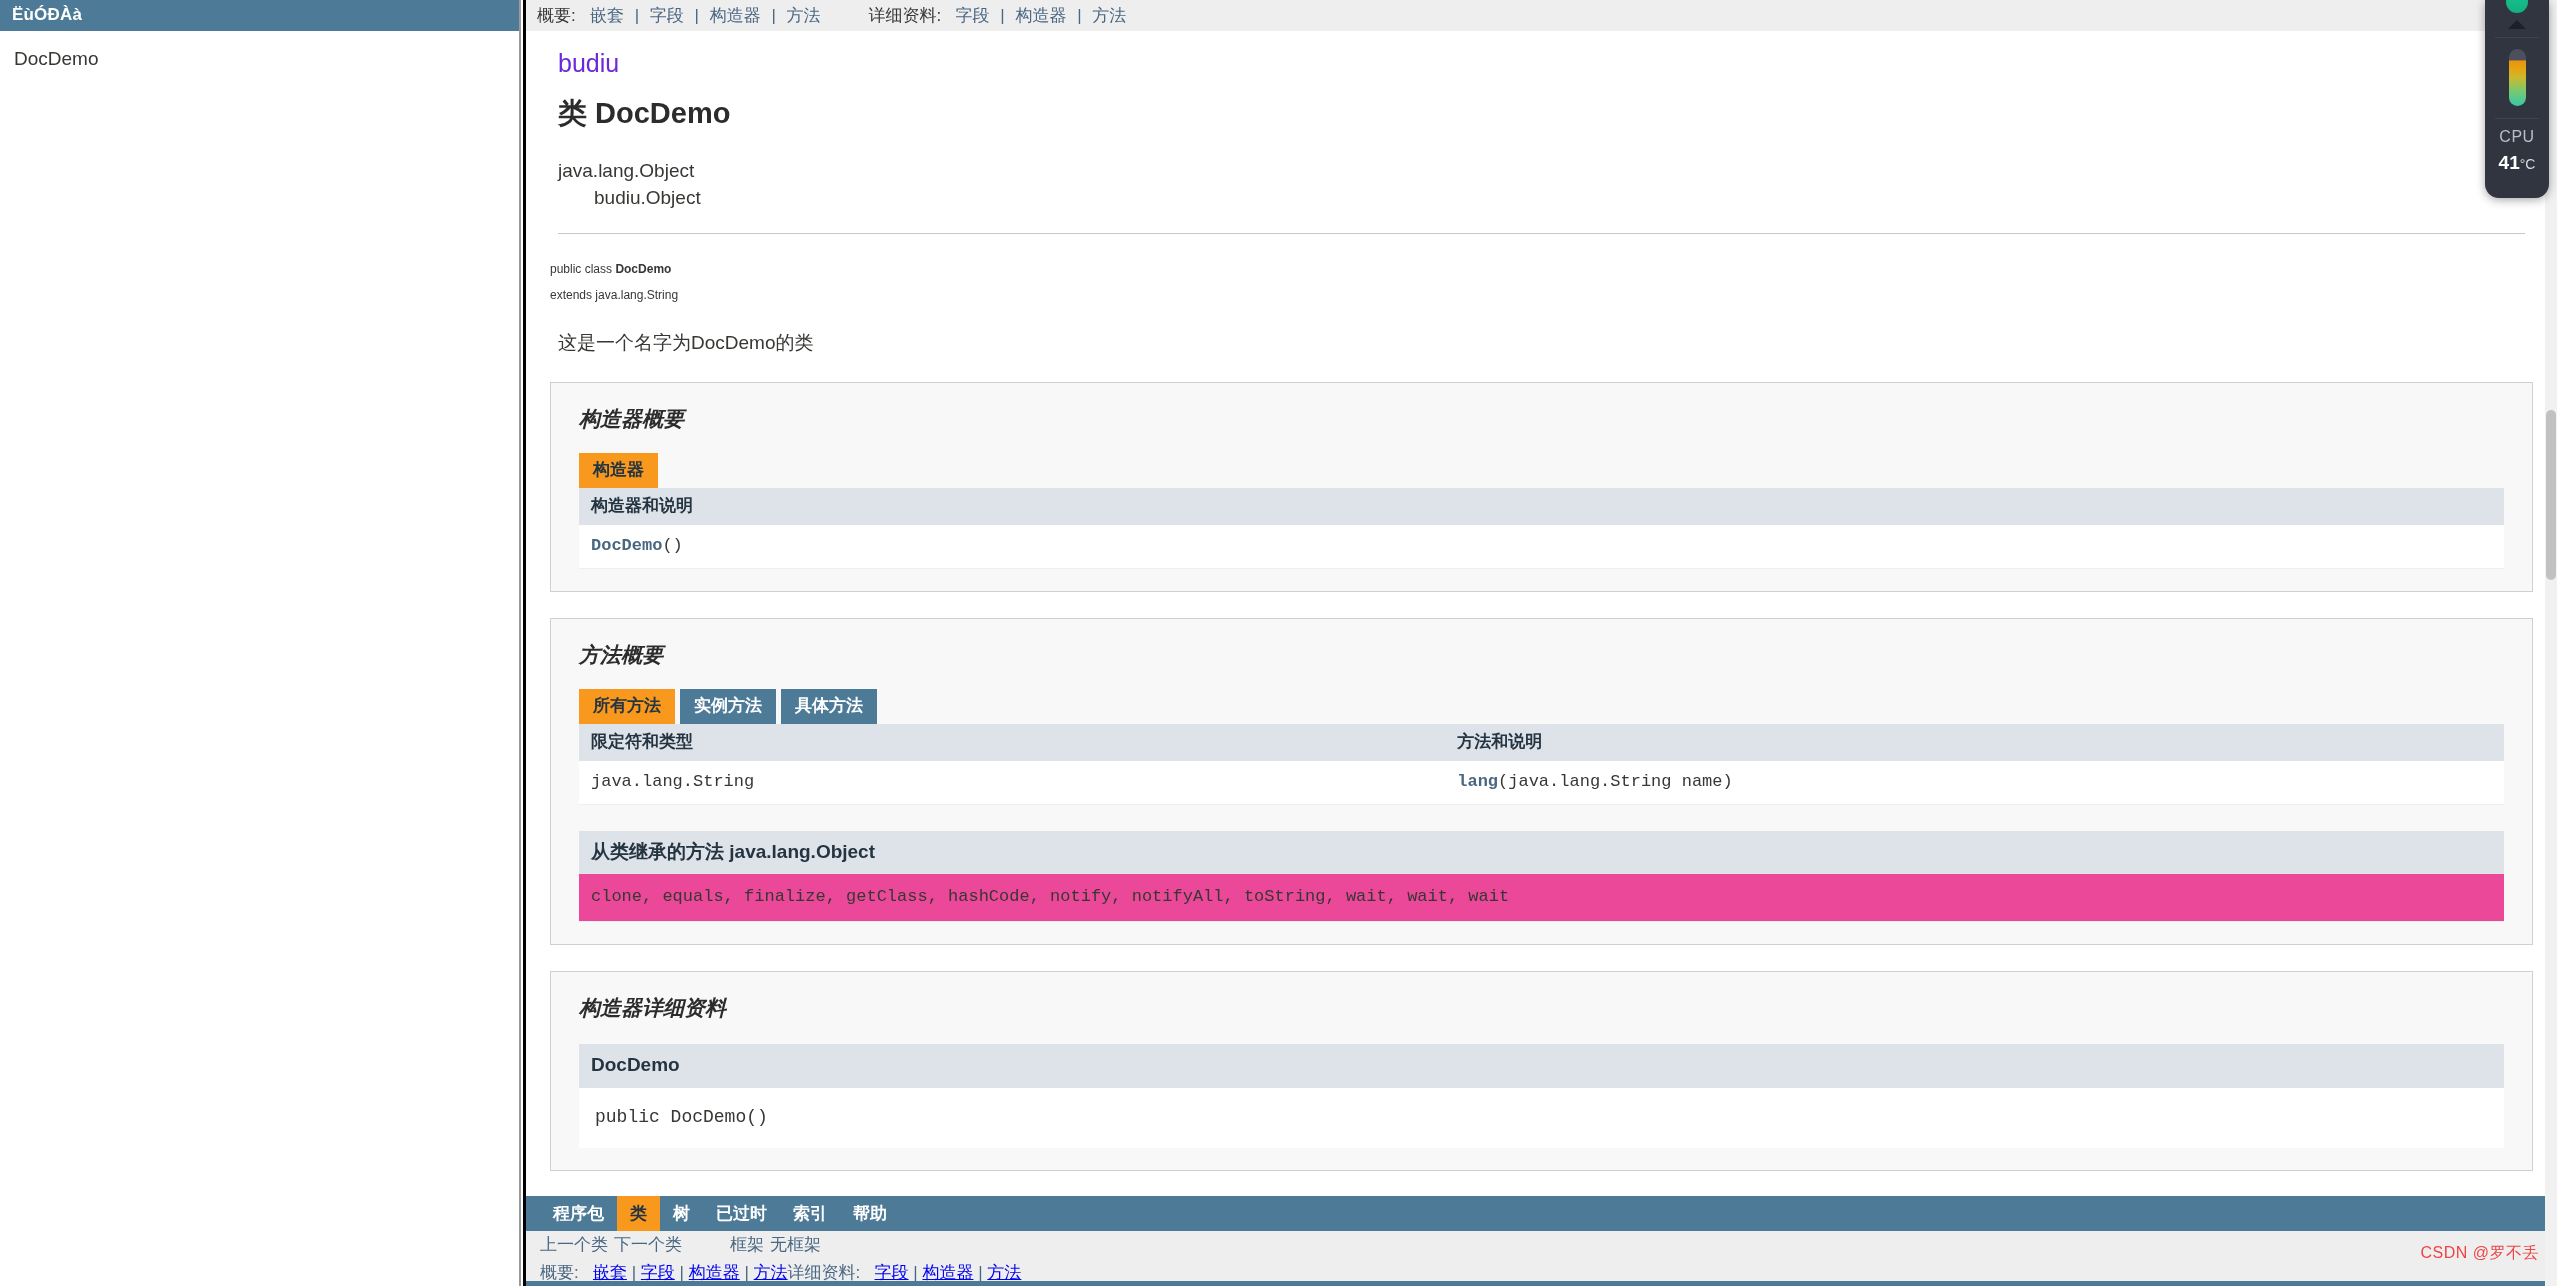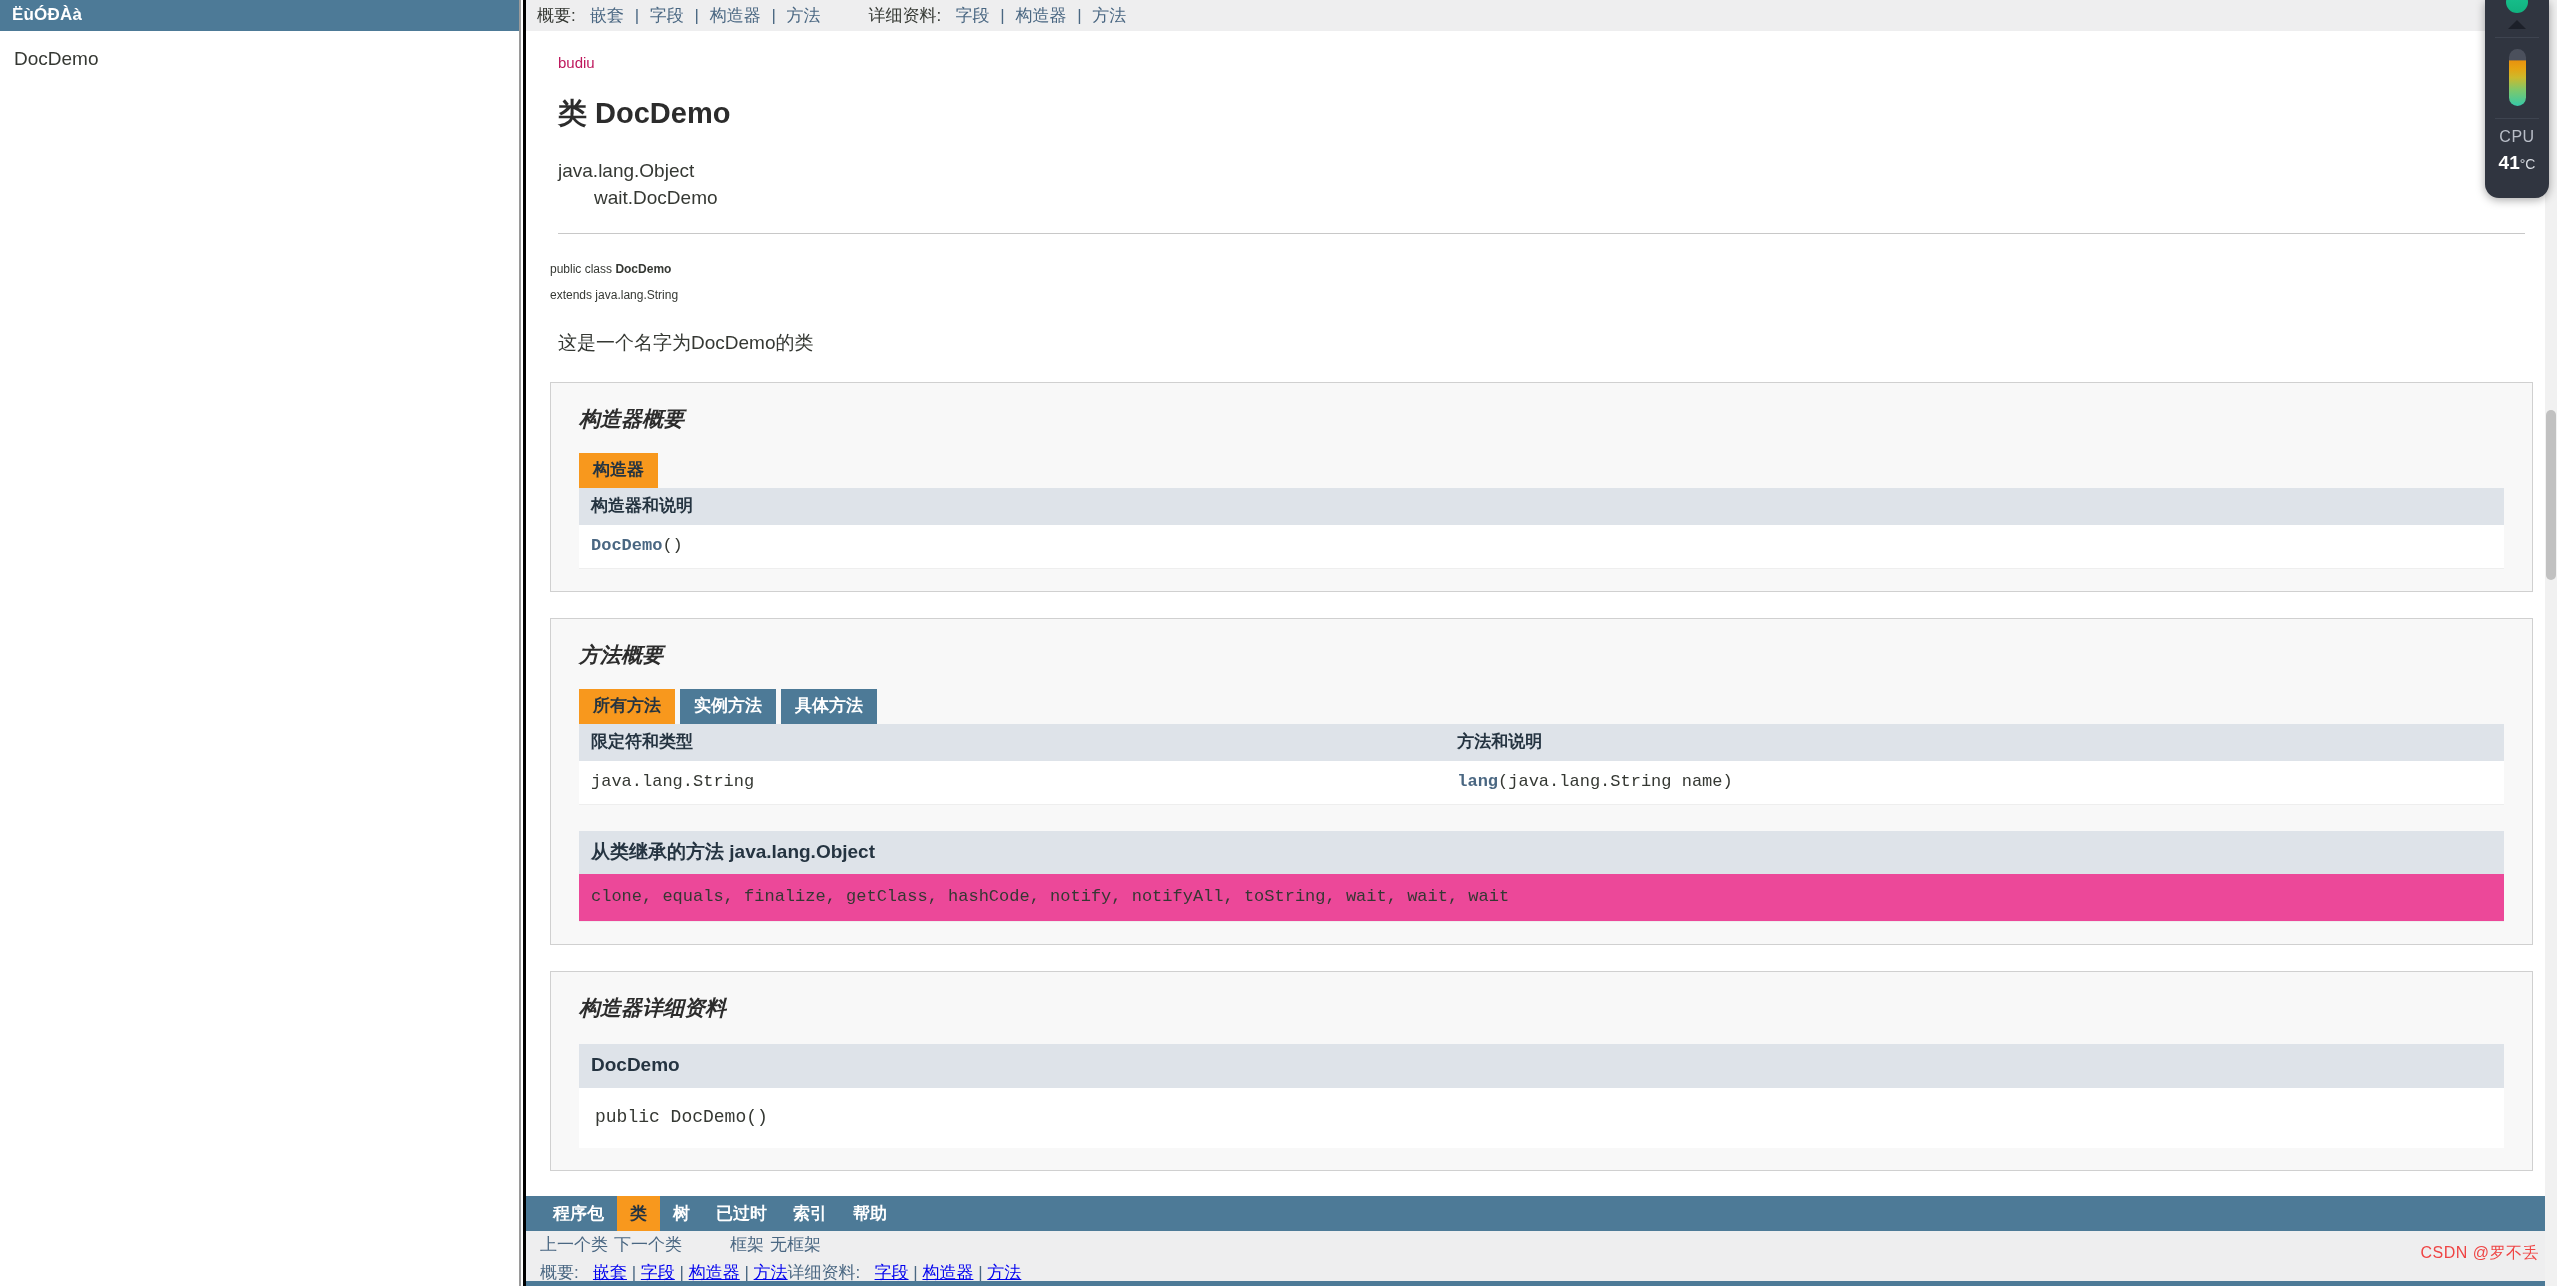--- a/index.html
+++ b/index.html
@@ -76,21 +76,21 @@
   .content {
     position: absolute;
     left: 3px; top: 31px;
     width: 2031px;
     height: 1143px;
     background: #ffffff;
     overflow: hidden;
     padding: 0;
   }
   .header-block { padding: 18px 0 0 32px; }
-  .pkg-name { font-size: 15px; color: #be185d; line-height: 28px; }
+  .pkg-name { font-size: 25px; color: #6d28d9; line-height: 28px; }
   .class-title {
     font-size: 29px;
     font-weight: bold;
     color: #2c2c2c;
     margin: 18px 0 0 0;
     line-height: 36px;
   }
   .inherit-tree {
     margin-top: 26px;
     font-size: 19px;
@@ -394,21 +394,21 @@
       </span>
     </div>
 
     <div class="content">
 
       <div class="header-block">
         <div class="pkg-name">budiu</div>
         <div class="class-title">类 DocDemo</div>
         <div class="inherit-tree">
           <div class="lvl1">java.lang.Object</div>
-          <div class="lvl2">wait.DocDemo</div>
+          <div class="lvl2">budiu.Object</div>
         </div>
       </div>
 
       <hr class="hr-rule">
 
       <div class="decl">
         <span>public class </span><b>DocDemo</b><br>
         <span>extends java.lang.String</span>
       </div>
 

